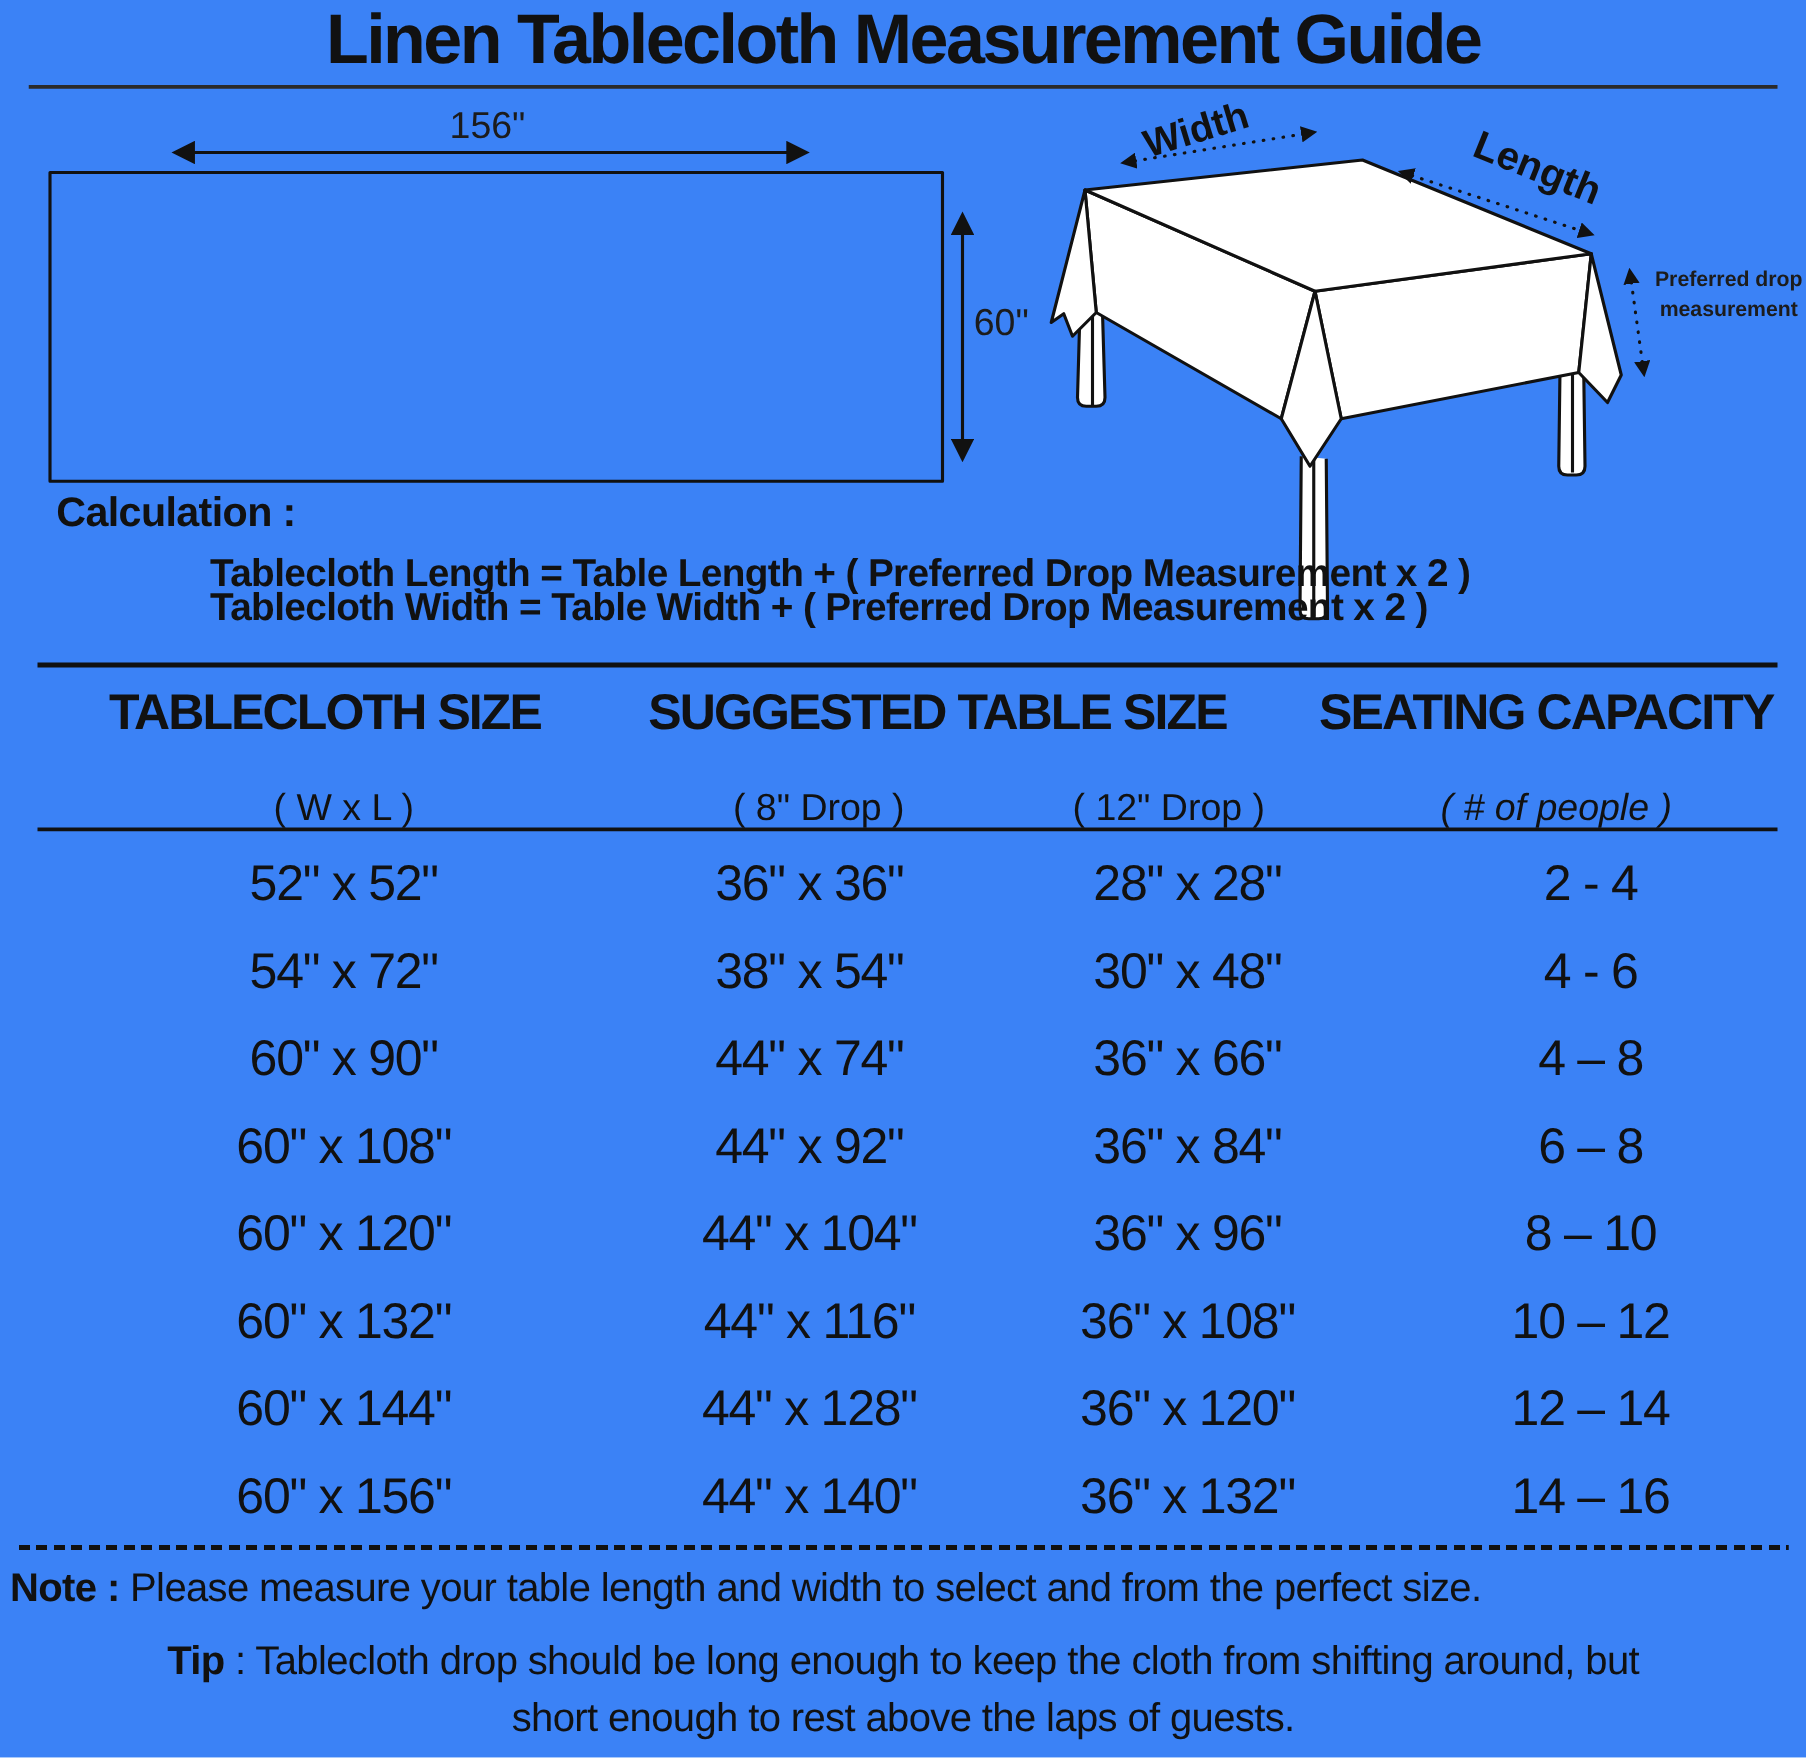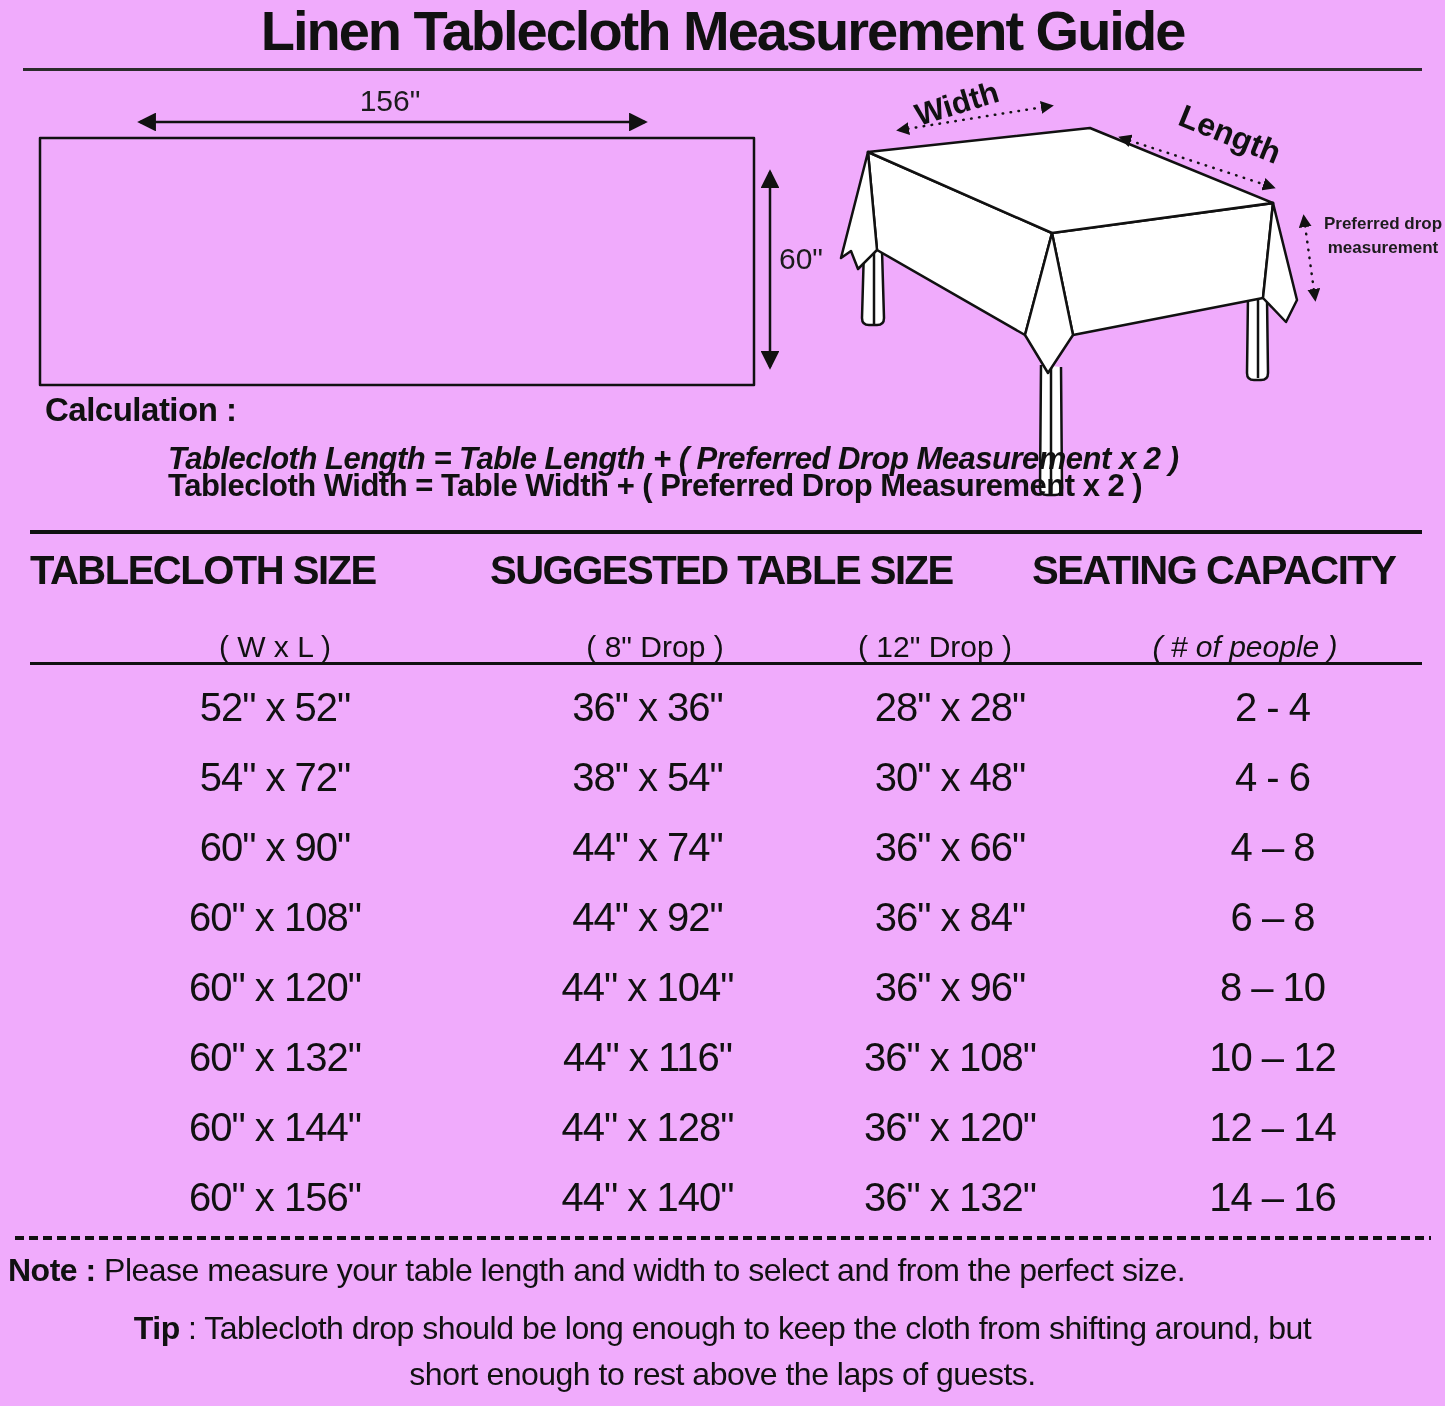--- a/index.html
+++ b/index.html
@@ -1,18 +1,18 @@
 <!DOCTYPE html>
 <html><head>
 <meta charset="utf-8">
 <style>
   html,body { margin:0; padding:0; background:#ffffff; }
   .canvas {
     position:relative; width:1445px; height:1406px;
-    background:#f0abfc; color:#111;
+    background:#3b82f6; color:#111;
     font-family:"Liberation Sans", sans-serif;
     overflow:hidden;
   }
   .abs { position:absolute; }
 
   .title {
     top:-2px; left:0; width:100%; text-align:center;
     font-size:56px; font-weight:800; letter-spacing:-2px; white-space:nowrap;
   }
   .title-rule { top:68px; left:23px; width:1399px; height:3px; background:#2b2b2b; }
@@ -22,28 +22,28 @@
   .lbl-60  { top:242px; left:779px; }
 
   .lbl-width  { top:86px; left:887px; width:140px; text-align:center;
                 font-size:31px; font-weight:800; transform:rotate(-17deg); }
   .lbl-length { top:116px; left:1150px; width:160px; text-align:center;
                 font-size:32px; font-weight:800; transform:rotate(22deg); }
   .lbl-drop   { top:212px; left:1318px; width:130px; text-align:center;
                 font-size:17px; font-weight:700; line-height:1.4; color:#1c1c1c; }
 
   .calc-heading { top:391px; left:25px;  font-size:33px; font-weight:800; letter-spacing:-0.5px;margin-left:20px; }
-  .calc-line1   { top:441px; left:168px; font-size:31px; font-weight:700; letter-spacing:-0.5px; white-space:nowrap;font-style:italic; }
+  .calc-line1   { top:441px; left:168px; font-size:31px; font-weight:700; letter-spacing:-0.5px; white-space:nowrap; }
   .calc-line2   { top:468px; left:168px; font-size:31px; font-weight:700; letter-spacing:-0.5px; white-space:nowrap; }
 
   .rule { background:#111; }
   .rule-top { top:530px; left:30px; width:1392px; height:4px; }
   .rule-mid { top:662px; left:30px; width:1392px; height:3px; }
 
-  .th { font-size:40px; font-weight:800; letter-spacing:-1.5px; white-space:nowrap; }
+  .th { font-size:40px; font-weight:800; letter-spacing:-1.5px; text-align:center; white-space:nowrap; }
   .th-c1 { top:548px; left:30px;   width:460px; }
   .th-c2 { top:548px; left:490px;  width:520px; }
   .th-c3 { top:548px; left:1032px; width:410px; }
   .th-note { top:590px; left:490px; width:520px; text-align:center;
              font-size:29px; font-weight:400; letter-spacing:-0.5px; }
   .ts { font-size:30px; font-weight:400; text-align:center; white-space:nowrap; }
   .ts-c1 { top:630px; left:30px;   width:490px; }
   .ts-c2 { top:630px; left:520px;  width:270px; }
   .ts-c3 { top:630px; left:790px;  width:290px; }
   .ts-c4 { top:630px; left:1100px; width:290px;font-style:italic; }

